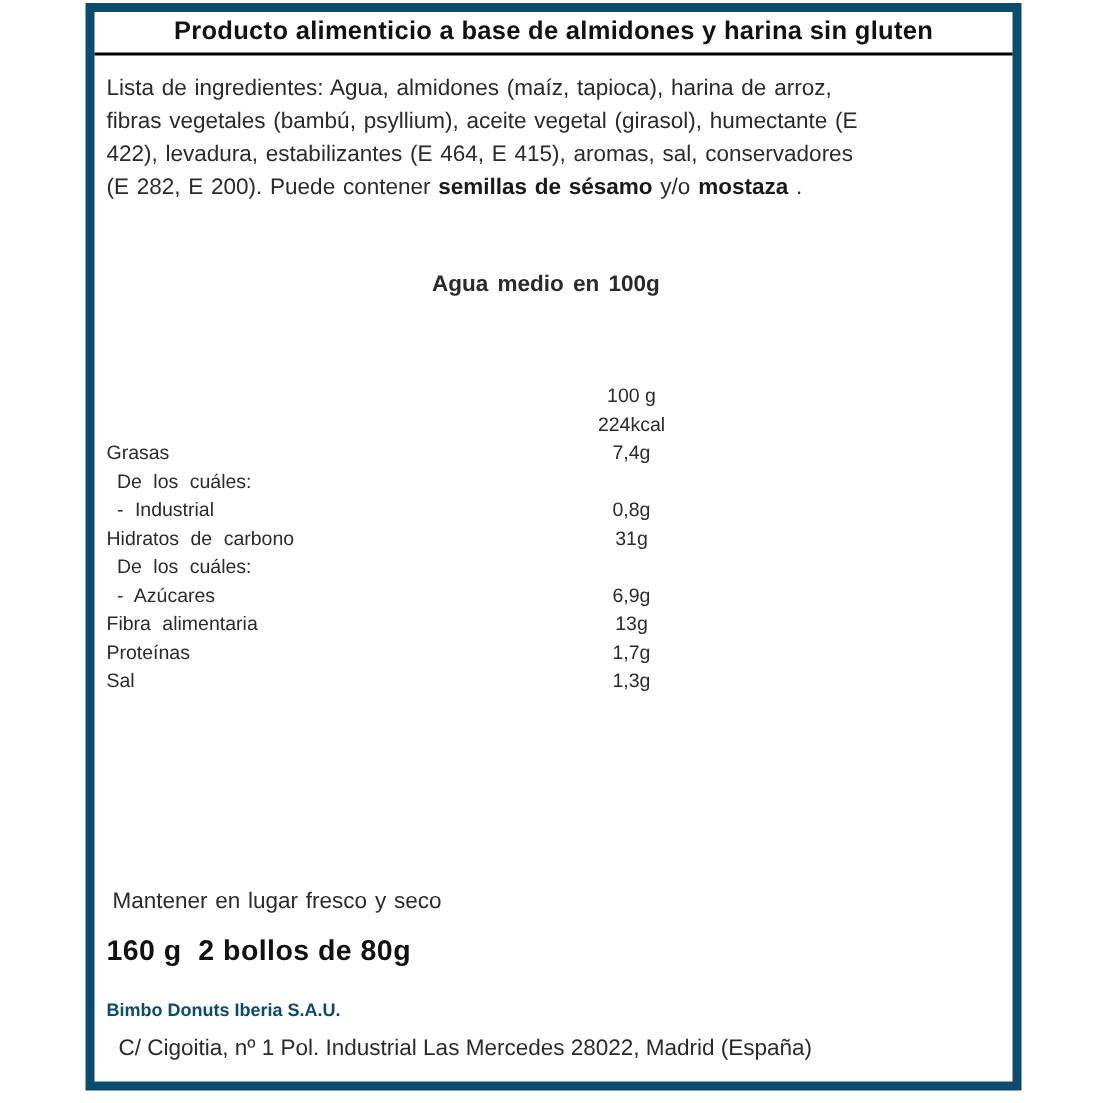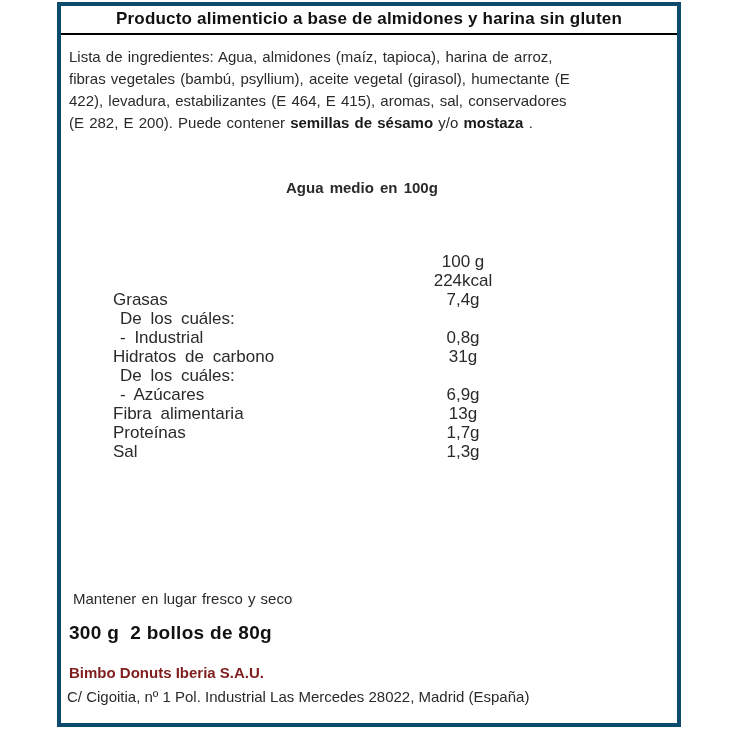--- a/index.html
+++ b/index.html
@@ -18,21 +18,21 @@
     height: 735px;
     background: #ffffff;
     overflow: hidden;
   }
   .label-box {
     position: absolute;
     left: 57px;
     top: 2px;
     width: 624px;
     height: 725px;
-    border: 4px solid #0c4a6e;
+    border: 6px solid #0c4a6e;
     box-sizing: border-box;
     background: #ffffff;
   }
   .title-bar {
     position: absolute;
     left: 0; right: 0; top: 0;
     height: 27px;
     border-bottom: 2px solid #000000;
     font-size: 17px;
     font-weight: bold;
@@ -60,23 +60,22 @@
     font-size: 15px;
     font-weight: bold;
     color: #2a2a2a;
     word-spacing: 2px;
   }
   .nutri-table {
     position: absolute;
     left: 0;
     top: 246px;
     width: 100%;
-    font-size: 17px;
+    font-size: 13px;
     color: #2a2a2a;
-    margin-left: 44px;
   }
   .nutri-row {
     position: relative;
     height: 19px;
     line-height: 19px;
   }
   .nutri-row .lbl {
     position: absolute;
     left: 8px;
     word-spacing: 4px;
@@ -105,28 +104,28 @@
     font-size: 19px;
     font-weight: bold;
     color: #111111;
     white-space: pre-wrap;
     letter-spacing: 0.3px;
   }
   .manufacturer {
     position: absolute;
     left: 8px;
     top: 658px;
-    font-size: 15px;
+    font-size: 12px;
     font-weight: bold;
-    color: #7f1d1d;
+    color: #0c4a6e;
     text-align: center;
   }
   .address {
     position: absolute;
-    left: 6px;
+    left: 16px;
     top: 682px;
     font-size: 15px;
     color: #2a2a2a;
     white-space: nowrap;
   }
 </style>
 </head>
 <body>
 
 <div class="page">
@@ -180,20 +179,20 @@
         <span class="val">1,7g</span>
       </div>
       <div class="nutri-row">
         <span class="lbl">Sal</span>
         <span class="val">1,3g</span>
       </div>
     </div>
 
     <div class="storage">Mantener en lugar fresco y seco</div>
 
-    <div class="weight">300 g  2 bollos de 80g</div>
+    <div class="weight">160 g  2 bollos de 80g</div>
 
     <div class="manufacturer">Bimbo Donuts Iberia S.A.U.</div>
 
     <div class="address">C/ Cigoitia, nº 1 Pol. Industrial Las Mercedes 28022, Madrid (España)</div>
 
   </div>
 </div>
 
 </body></html>

